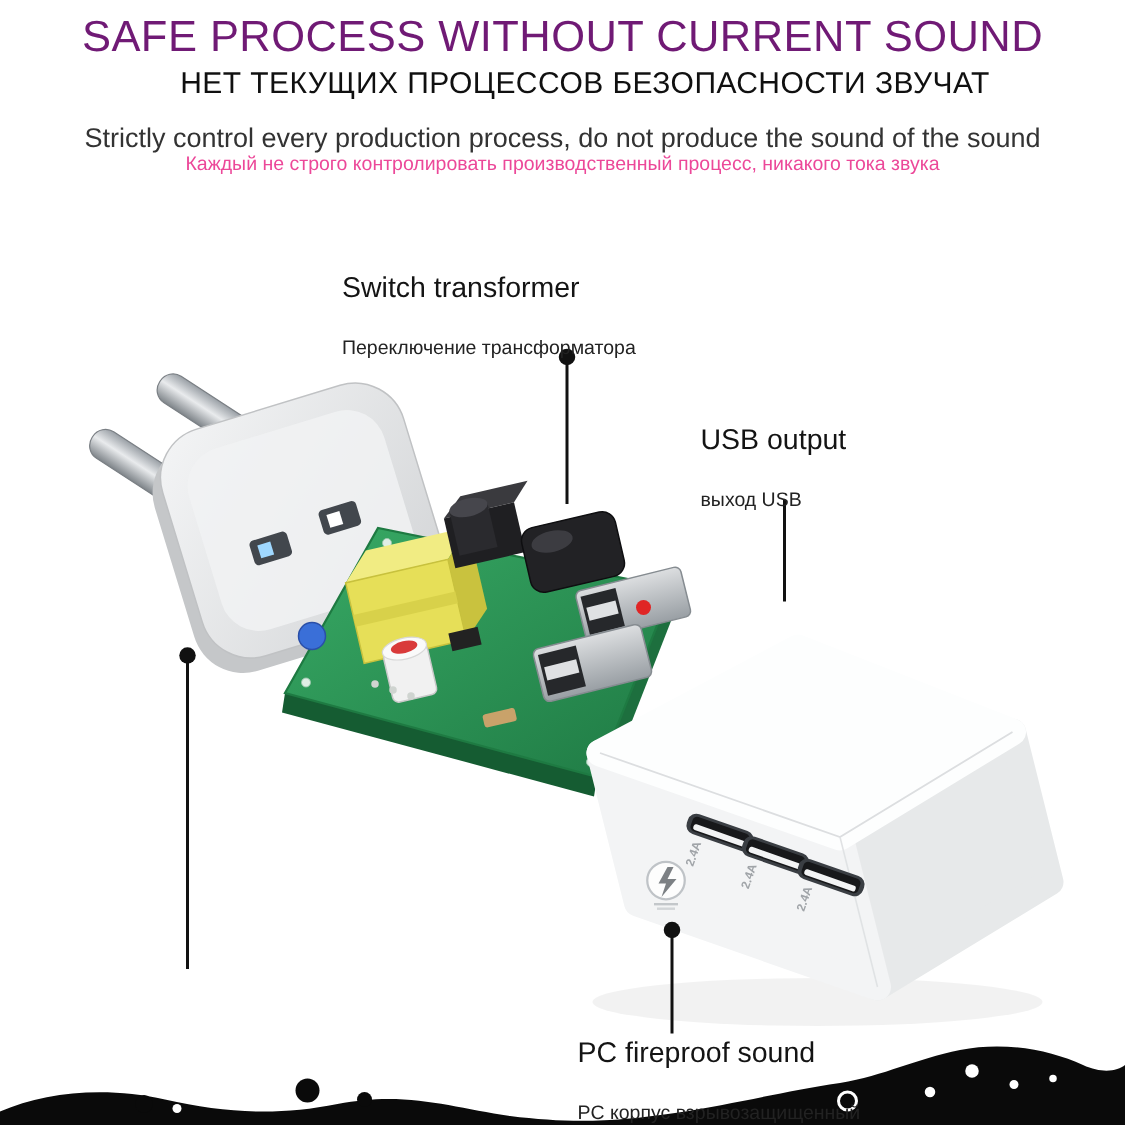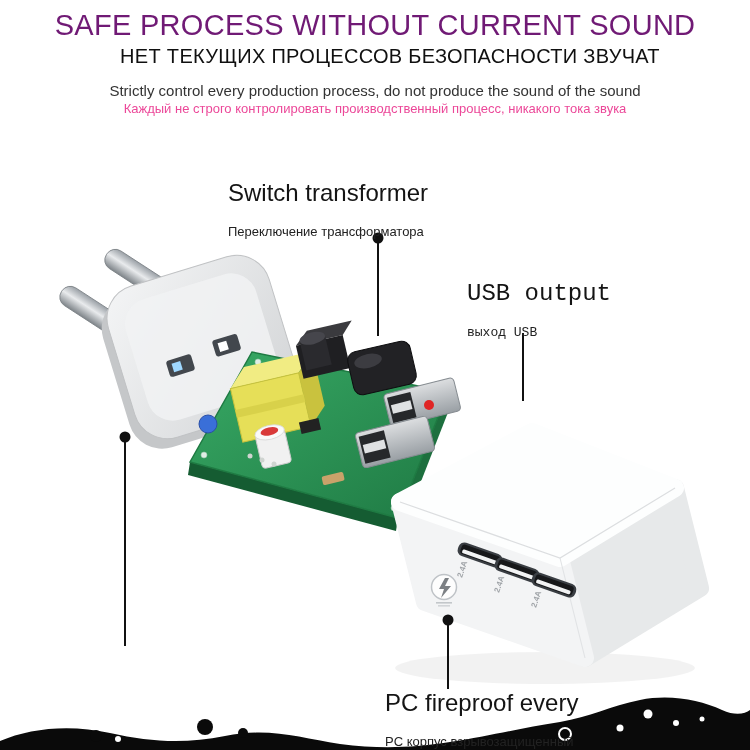--- a/index.html
+++ b/index.html
@@ -4,50 +4,50 @@
 <style>
   html,body{margin:0;padding:0;}
   body{
     width:750px;height:750px;background:#ffffff;position:relative;overflow:hidden;
     font-family:"Liberation Sans", sans-serif;
   }
   .abs{position:absolute;}
   .txt-center{left:0;right:0;text-align:center;}
   .title{top:9px;font-size:29px;font-weight:400;color:#701a75;letter-spacing:.3px;}
   .title-ru{top:45px;font-size:20px;font-weight:400;color:#101010;letter-spacing:.3px;margin-left:30px;}
-  .desc{top:82px;font-size:15px;color:#333;}
+  .desc{top:82px;font-size:18px;color:#333;}
   .desc-ru{top:101px;font-size:13px;color:#ec4899;}
   .callout{position:absolute;z-index:3;}
-  .callout-label{font-size:24px;color:#141414;line-height:22px;}
+  .callout-label{font-size:19px;color:#141414;line-height:22px;}
   .callout-sub{font-size:13px;color:#222;line-height:16px;margin-top:20px;}
   svg.scene{position:absolute;top:0;left:0;z-index:1;}
 </style>
 </head>
 <body>
 
 <div class="abs txt-center title">SAFE PROCESS WITHOUT CURRENT SOUND</div>
 <div class="abs txt-center title-ru">НЕТ ТЕКУЩИХ ПРОЦЕССОВ БЕЗОПАСНОСТИ ЗВУЧАТ</div>
 <div class="abs txt-center desc">Strictly control every production process, do not produce the sound of the sound</div>
 <div class="abs txt-center desc-ru">Каждый не строго контролировать производственный процесс, никакого тока звука</div>
 
 <div class="callout" style="left:228px;top:182px;">
   <div class="callout-label">Switch transformer</div>
   <div class="callout-sub">Переключение трансформатора</div>
 </div>
 
-<div class="callout" style="left:467px;top:283px;font-family:Liberation Mono, monospace;">
+<div class="callout" style="left:467px;top:283px;">
   <div class="callout-label">USB output</div>
   <div class="callout-sub">выход USB</div>
 </div>
 
 <div class="callout" style="left:46px;top:648px;">
 </div>
 
 <div class="callout" style="left:385px;top:692px;">
-  <div class="callout-label">PC fireproof every</div>
+  <div class="callout-label">PC fireproof sound</div>
   <div class="callout-sub">PC корпус взрывозащищенный</div>
 </div>
 
 <svg class="scene" width="750" height="750" viewBox="0 0 750 750">
   <defs>
     <linearGradient id="gradMetal" x1="0" y1="0" x2="0" y2="1">
       <stop offset="0" stop-color="#9aa0a6"></stop>
         <stop offset="0.45" stop-color="#e9ebed"></stop>
         <stop offset="1" stop-color="#7e8489"></stop>
     </linearGradient>

